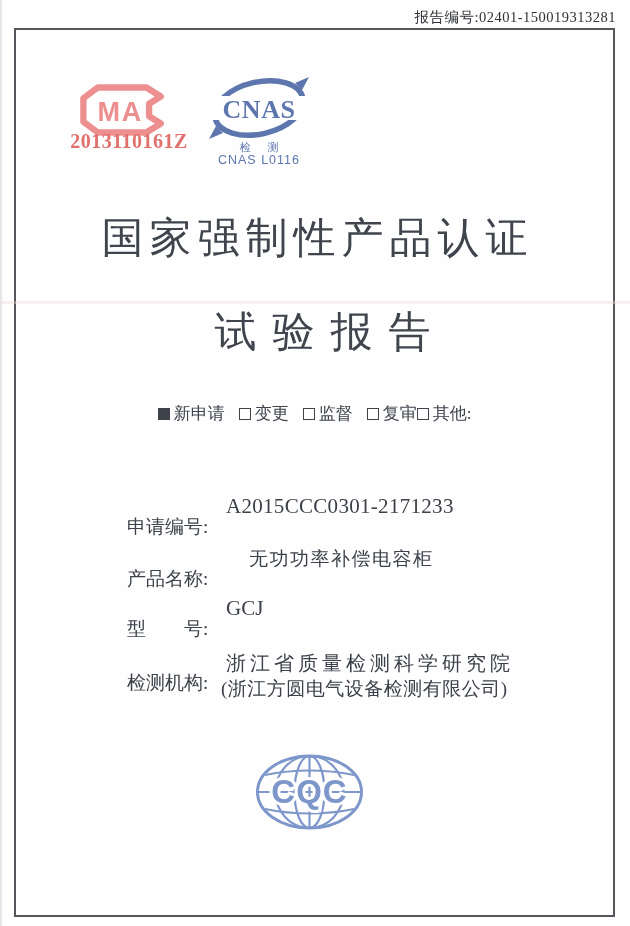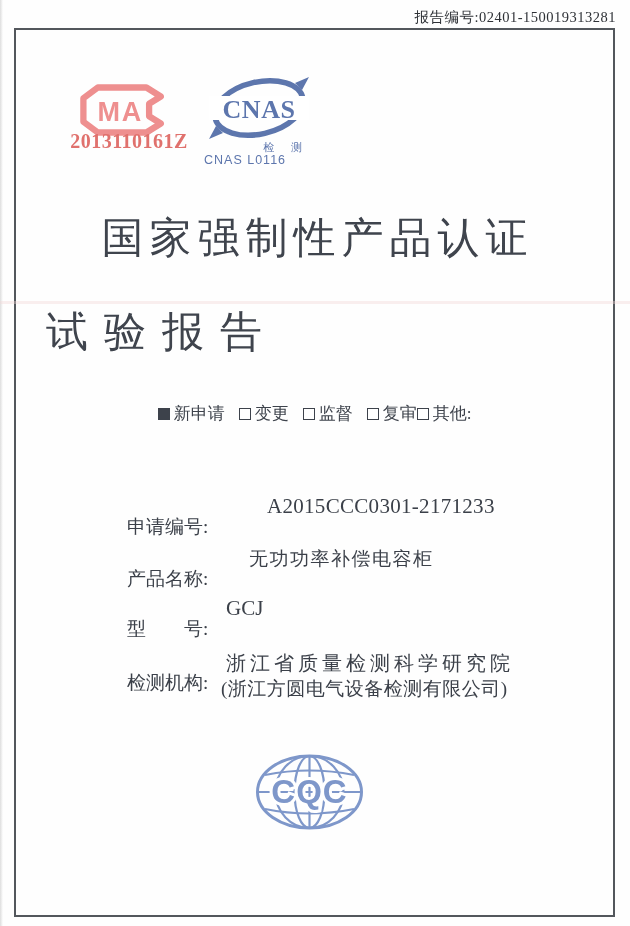--- a/index.html
+++ b/index.html
@@ -21,46 +21,46 @@
   .report-no .num{margin-left:0;}
   
   .frame{position:absolute;left:14px;top:28px;width:601px;height:889px;
     box-sizing:border-box;border:2px solid #53575c;background:transparent;}
   
   .cma{position:absolute;left:78px;top:82px;width:90px;height:56px;}
   .cma-number{position:absolute;left:60px;top:130px;width:138px;text-align:center;
     font-size:20px;letter-spacing:.5px;color:#e0716d;font-weight:600;}
   
   .cnas{position:absolute;left:209px;top:76px;width:100px;height:64px;}
-  .cnas-caption{position:absolute;left:209px;top:140px;width:100px;text-align:right;
+  .cnas-caption{position:absolute;left:209px;top:140px;width:100px;text-align:center;
     font-size:11px;letter-spacing:7px;color:#5d76ad;padding-left:7px;box-sizing:border-box;}
-  .cnas-code{position:absolute;left:204px;top:153px;width:110px;
+  .cnas-code{position:absolute;left:204px;top:153px;width:110px;text-align:center;
     font-size:12.5px;letter-spacing:1px;color:#5d76ad;
     font-family:"Liberation Sans","DejaVu Sans",sans-serif;}
   
   .title-1{position:absolute;left:14px;top:210px;width:601px;text-align:center;
     font-size:42px;letter-spacing:6px;padding-left:6px;box-sizing:border-box;
     color:#3f444d;font-weight:500;}
-  .title-2{position:absolute;left:14px;top:304px;width:601px;
+  .title-2{position:absolute;left:14px;top:304px;width:601px;text-align:center;
     font-size:42px;letter-spacing:16px;padding-left:32px;box-sizing:border-box;
     color:#3f444d;font-weight:500;}
   
   .checkbox-row{position:absolute;left:14px;top:402px;width:601px;
     display:flex;justify-content:center;align-items:center;
     font-size:17px;color:#3d424b;}
   .opt{display:inline-flex;align-items:center;white-space:nowrap;}
   .opt.gap{margin-right:14px;}
   .cb{display:inline-block;width:12px;height:12px;box-sizing:border-box;
     border:1.5px solid #3d424b;margin-right:4px;background:#fff;}
   .cb.filled{background:#3d424b;}
   
   .field-row{position:absolute;left:0;width:630px;height:26px;}
   .field-row .lbl{position:absolute;left:127px;font-size:19px;white-space:pre;color:#3b4049;margin-top:20px;}
   .field-row .val{position:absolute;left:226px;white-space:nowrap;color:#3b4049;}
-  .row-appno{top:494px;}   .row-appno .val{font-size:21px;letter-spacing:.3px;margin-left:41px;}
+  .row-appno{top:494px;}   .row-appno .val{font-size:21px;letter-spacing:.3px;}
   .row-product{top:546px;} .row-product .val{font-size:19px;letter-spacing:1.5px;margin-left:23px;}
   .row-model{top:596px;}   .row-model .val{font-size:21px;}
   .row-agency{top:650px;}  .row-agency .val{font-size:20px;letter-spacing:4px;}
   .row-agency2{top:676px;} .row-agency2 .val{left:221px;font-size:19px;letter-spacing:.5px;}
   
   .cqc{position:absolute;left:252px;top:752px;width:115px;height:82px;}
 </style>
 </head>
 <body>
 

